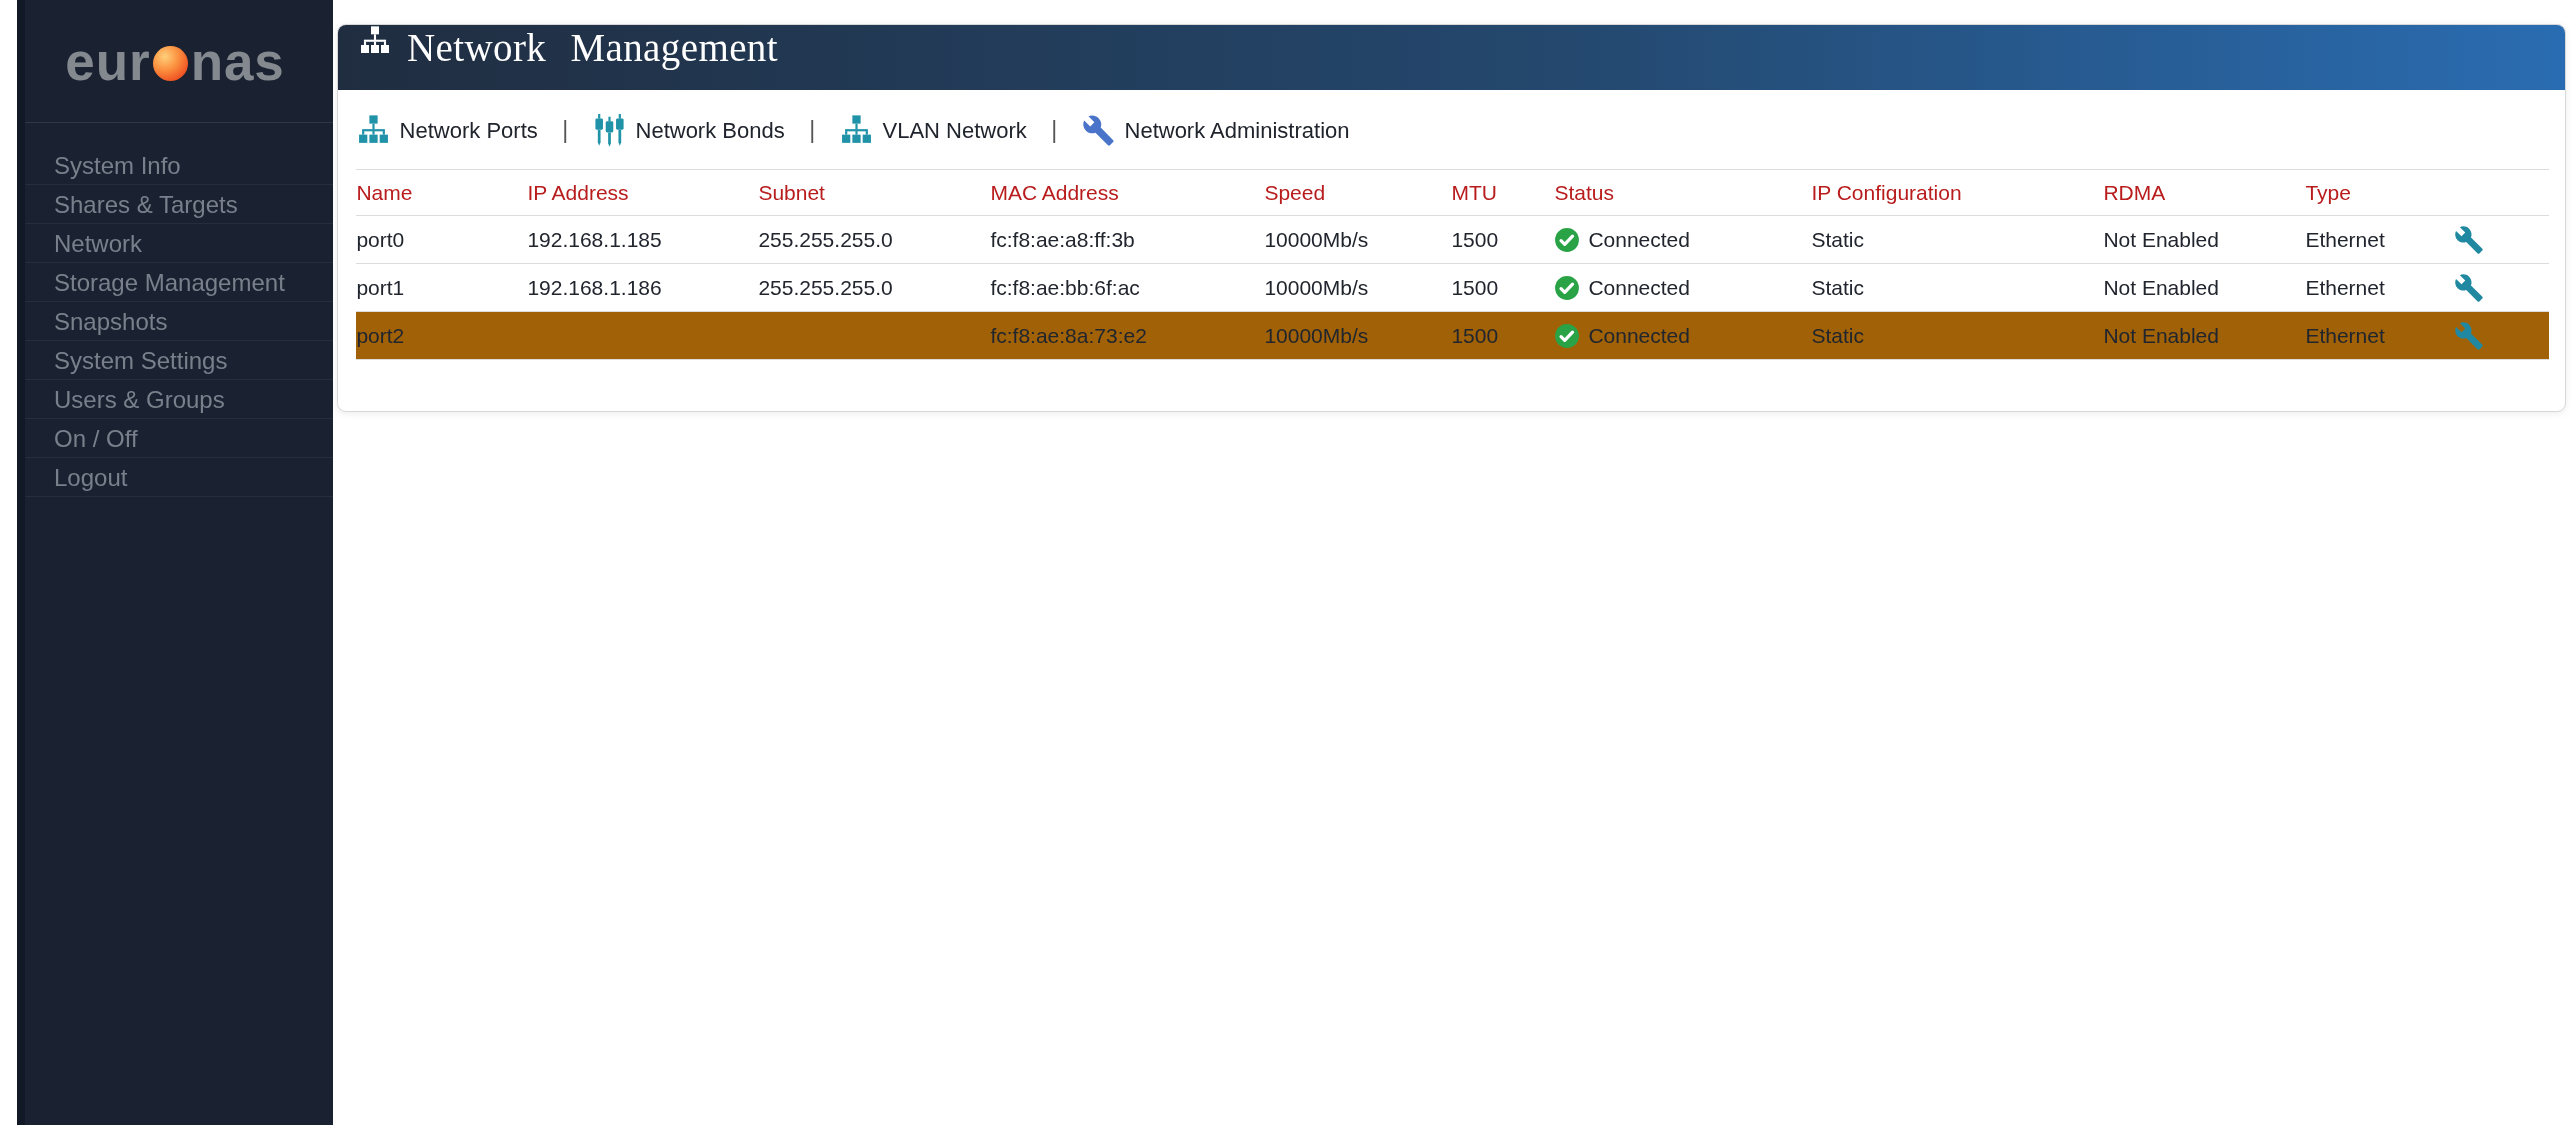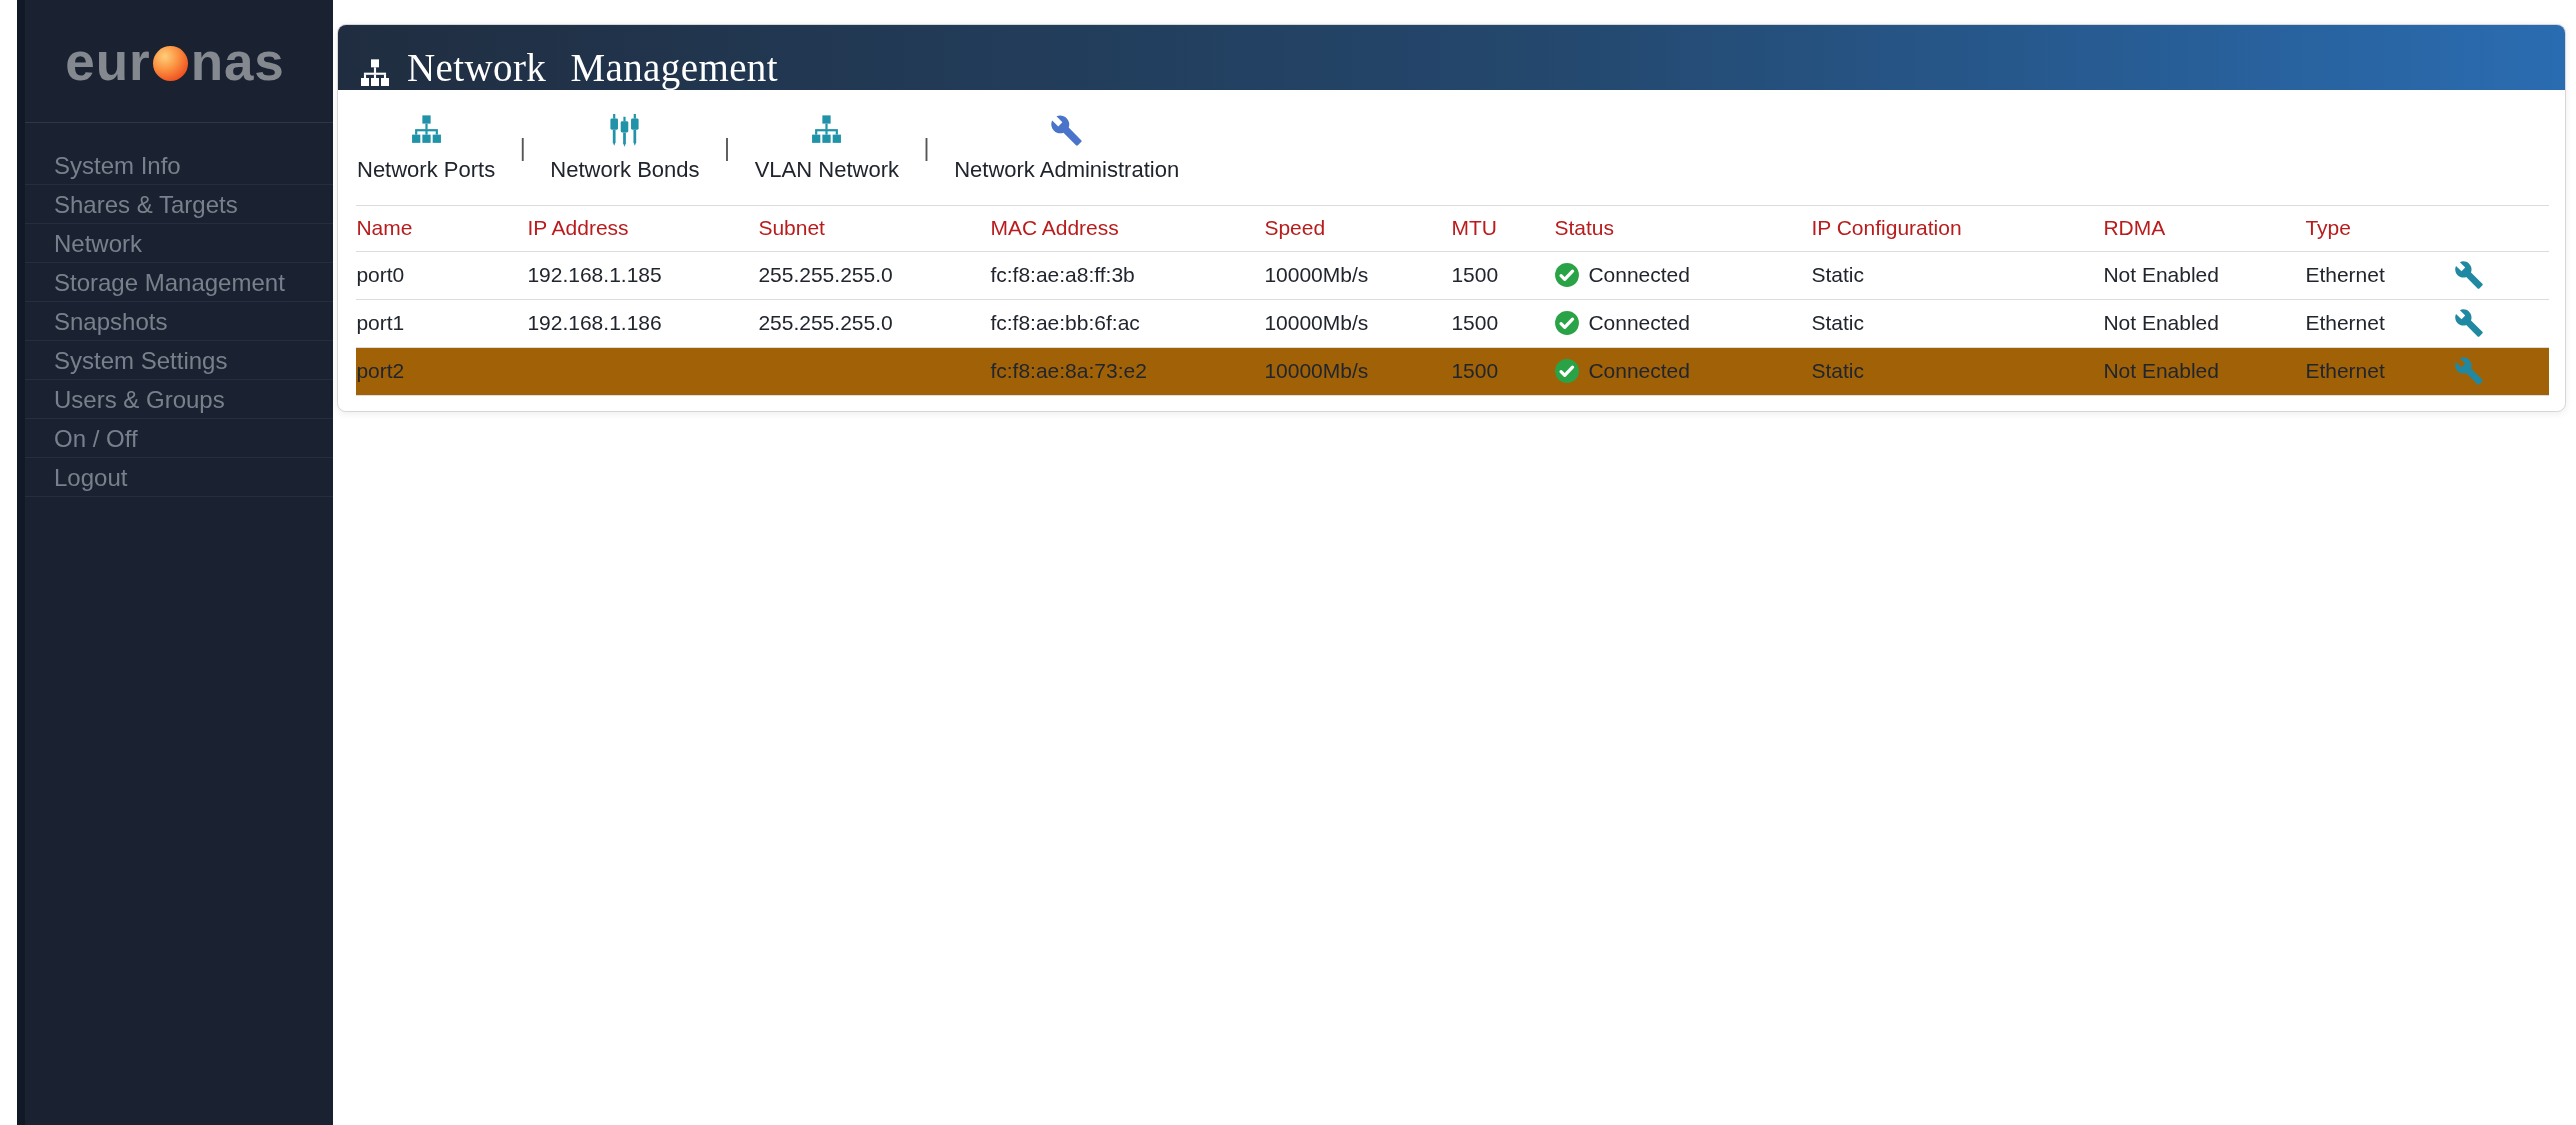--- a/index.html
+++ b/index.html
@@ -52,42 +52,41 @@
     width:2229px; height:388px;
     background:#ffffff;
     border:0.9px solid #d7d7d7;
     border-radius:8.8px;
     box-shadow:0 1.8px 7px rgba(0,0,0,0.07);
   }
   .panel-header {
     height:65px;
     background:linear-gradient(90deg, #202d40 0%, #24486e 55%, #2a6cb1 100%);
     border-radius:8px 8px 0 0;
-    display:flex; align-items:flex-end;
+    display:flex; align-items:flex-start;
     padding:0 21px; gap:16px;
     color:#ffffff;
   }
   .panel-title {
     font-family:"Liberation Serif", serif;
     font-weight:normal;
     font-size:39px;
     word-spacing:14px;
     letter-spacing:0.4px;
   }
 
   
   .toolbar {
     display:flex; align-items:center;
     padding:24px 0 0 19px;
   }
   .tool-item {
     display:flex; align-items:center; gap:9.6px;
     font-size:22px; color:#20242c;
     cursor:pointer;
-    flex-direction:column;
   }
   .tool-sep { margin:0 24.6px; color:#555; font-size:23px; }
   .icon-teal { color:#2093a9; }
   .icon-blue { color:#4a74c9; }
 
   
   table {
     border-collapse:collapse; table-layout:fixed;
     width:2192px;
     margin:22px 0 0 18.4px;

